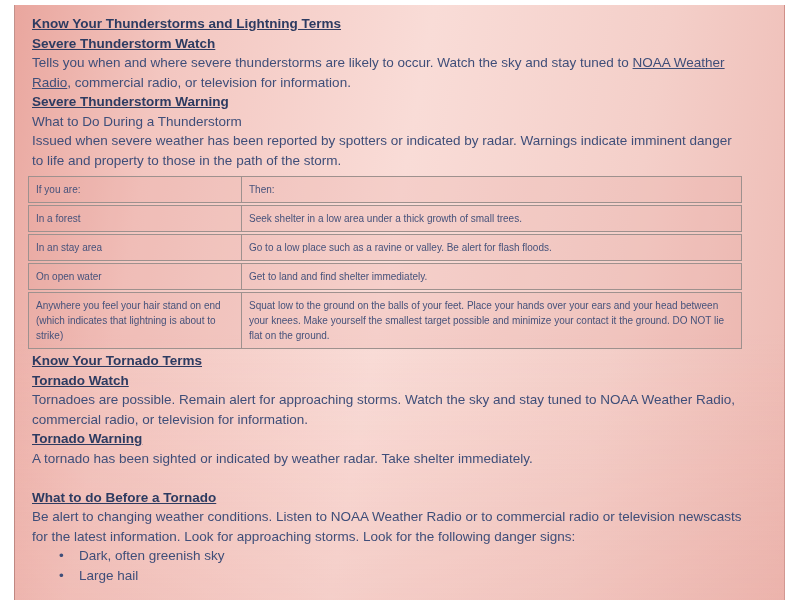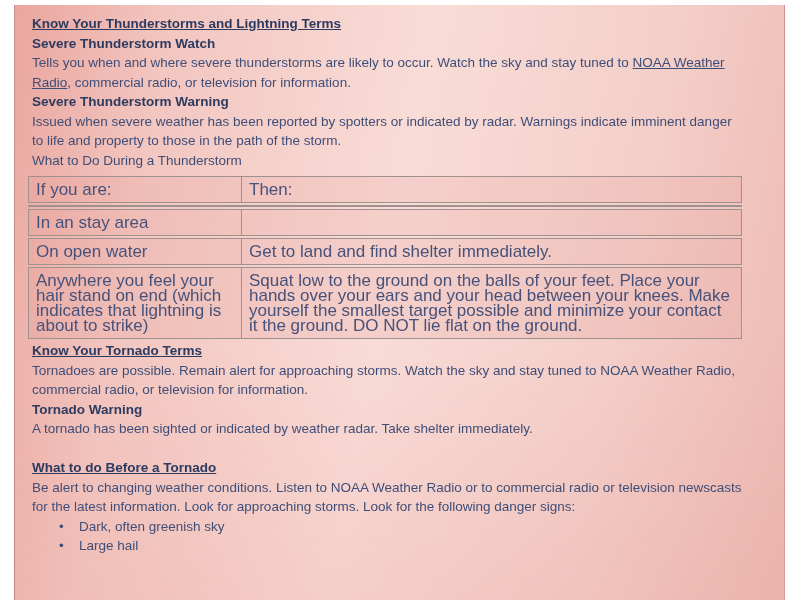--- a/index.html
+++ b/index.html
@@ -27,32 +27,32 @@
   }
   .content {
     position: relative;
     padding: 9px 0 0 17px;
     width: 712px;
     color: #3f4e79;
     font-size: 13.5px;
     line-height: 19.5px;
   }
   p { margin: 0; }
-  .h { font-weight: bold; color: #2d3b61; }
+  .h { font-weight: bold; color: #2d3b61; text-decoration: underline; }
   .underline { text-decoration: underline; }
   .u { text-decoration: underline; }
   .mt-section { }
   .mt-blank { margin-top: 19.5px; }
 
   .ttable {
     margin-left: -4px;
     margin-top: 6px;
     width: 714px;
     box-sizing: border-box;
-    font-size: 17px;
+    font-size: 10px;
     line-height: 15px;
     color: #46527b;
   }
   .trow {
     display: flex;
     border: 1px solid #9e918e;
     background: rgba(224,140,134,0.16);
     margin-bottom: 2px;
     box-sizing: border-box;
   }
@@ -81,44 +81,48 @@
 </head>
 <body>
 
 <div class="page">
   <div class="content">
 
     <p class="h underline">Know Your Thunderstorms and Lightning Terms</p>
     <p class="h">Severe Thunderstorm Watch</p>
     <p><span>Tells you when and where severe thunderstorms are likely to occur. Watch the sky and stay tuned to </span><span class="u">NOAA Weather Radio</span><span>, commercial radio, or television for information.</span></p>
     <p class="h">Severe Thunderstorm Warning</p>
+    <p>What to Do During a Thunderstorm</p>
     <p>Issued when severe weather has been reported by spotters or indicated by radar. Warnings indicate imminent danger to life and property to those in the path of the storm.</p>
-    <p>What to Do During a Thunderstorm</p>
 
     <div class="ttable">
       <div class="trow">
         <div class="tc1">If you are:</div>
         <div class="tc2">Then:</div>
       </div>
       <div class="trow">
+        <div class="tc1">In a forest</div>
+        <div class="tc2">Seek shelter in a low area under a thick growth of small trees.</div>
       </div>
       <div class="trow">
         <div class="tc1">In an stay area</div>
+        <div class="tc2">Go to a low place such as a ravine or valley. Be alert for flash floods.</div>
       </div>
       <div class="trow">
         <div class="tc1">On open water</div>
         <div class="tc2">Get to land and find shelter immediately.</div>
       </div>
       <div class="trow">
         <div class="tc1">Anywhere you feel your hair stand on end (which indicates that lightning is about to strike)</div>
         <div class="tc2">Squat low to the ground on the balls of your feet. Place your hands over your ears and your head between your knees. Make yourself the smallest target possible and minimize your contact it the ground. DO NOT lie flat on the ground.</div>
       </div>
     </div>
 
     <p class="h underline mt-section">Know Your Tornado Terms</p>
+    <p class="h">Tornado Watch</p>
     <p>Tornadoes are possible. Remain alert for approaching storms. Watch the sky and stay tuned to NOAA Weather Radio, commercial radio, or television for information.</p>
     <p class="h">Tornado Warning</p>
     <p>A tornado has been sighted or indicated by weather radar. Take shelter immediately.</p>
 
     <p class="h underline mt-blank">What to do Before a Tornado</p>
     <p>Be alert to changing weather conditions.  Listen to NOAA Weather Radio or to commercial radio or television newscasts for the latest information.  Look for approaching storms.  Look for the following danger signs:</p>
 
     <div class="bullets">
       <div class="bullet-row">
         <span class="bullet-dot">•</span>

